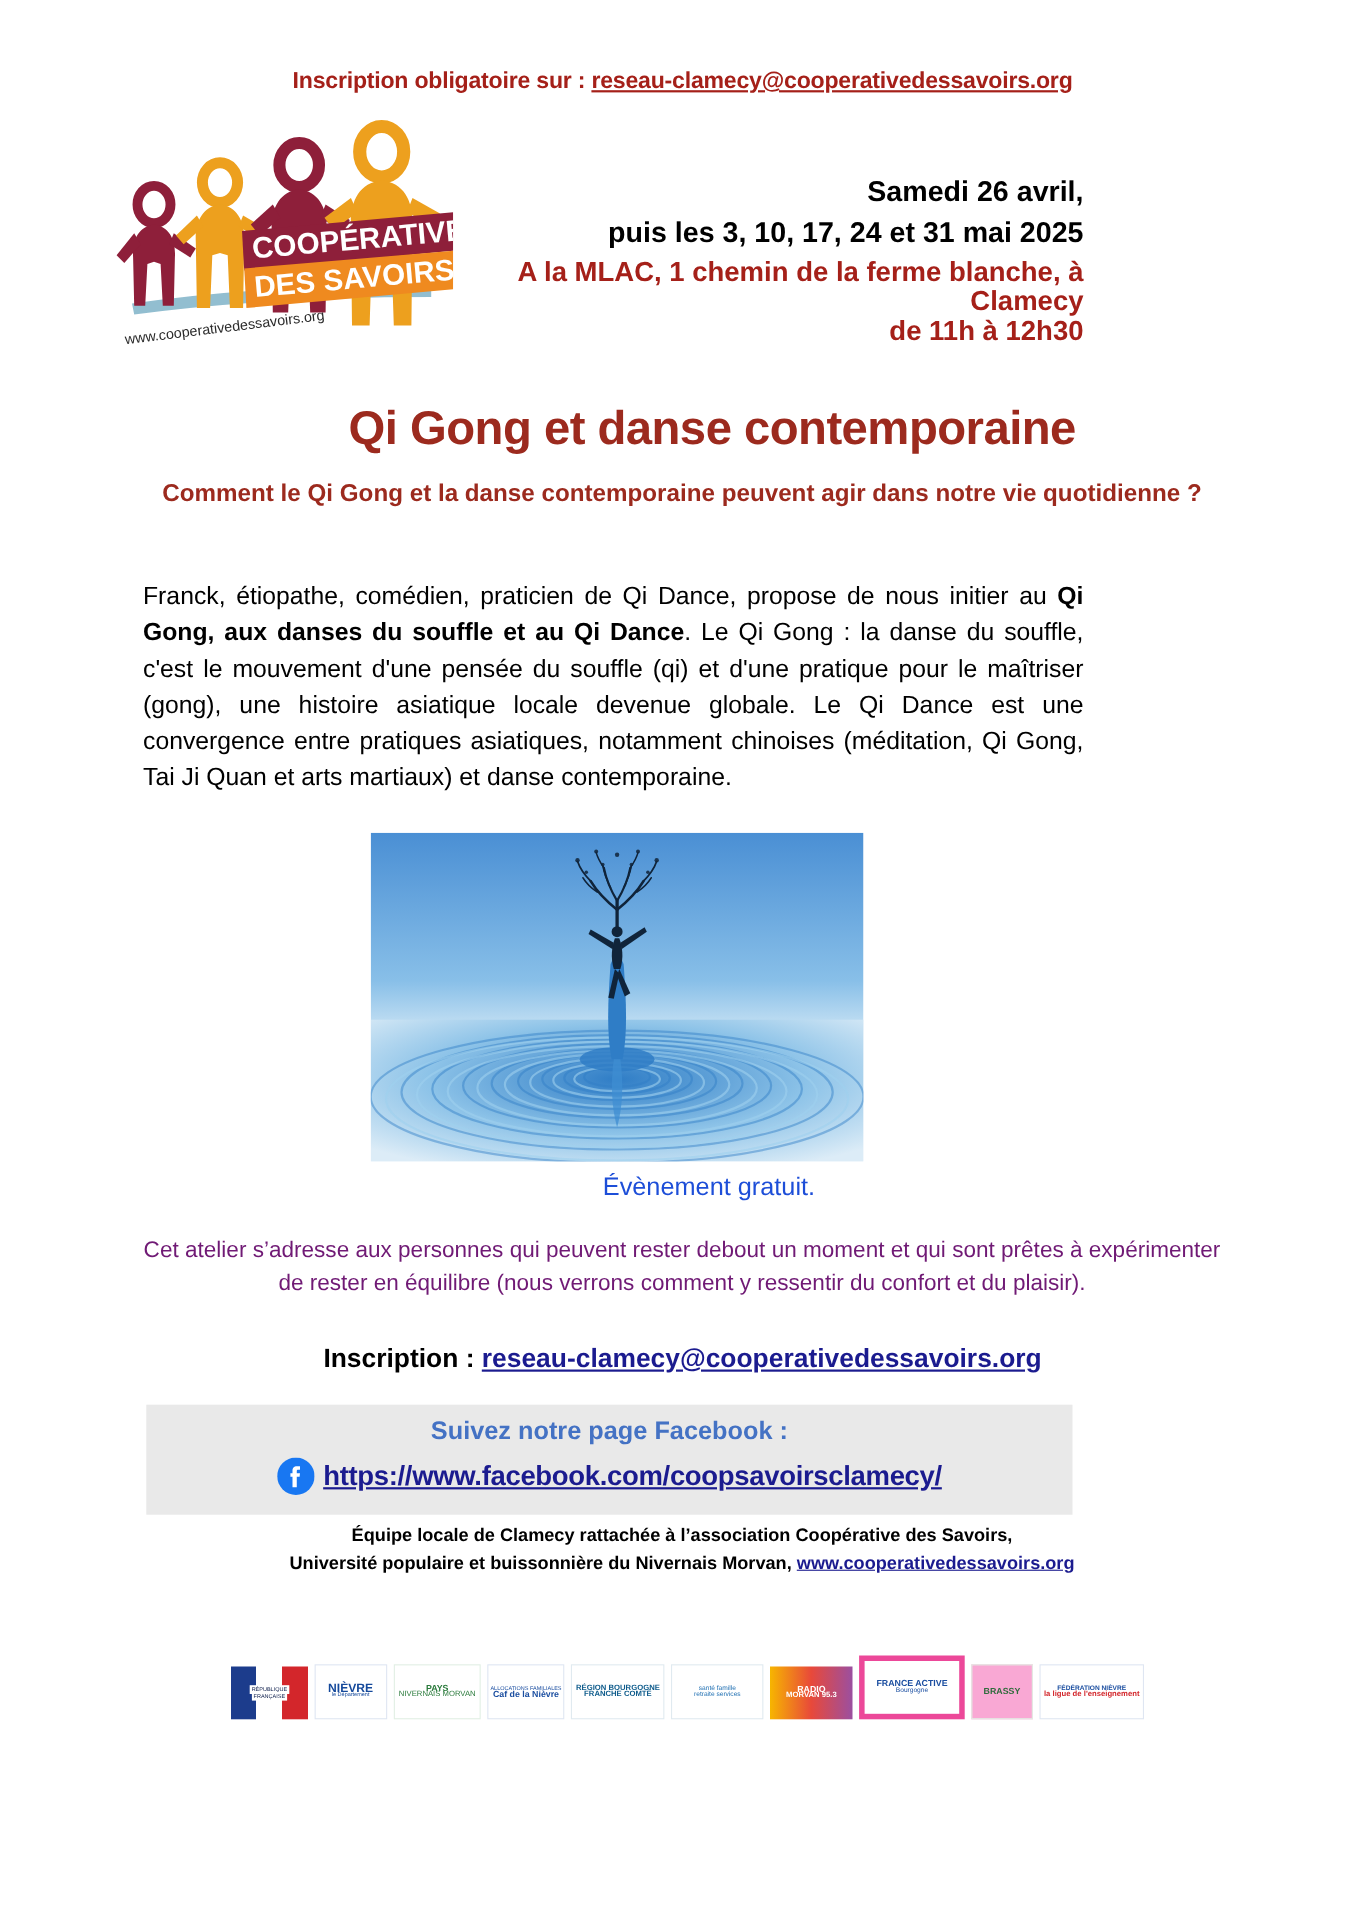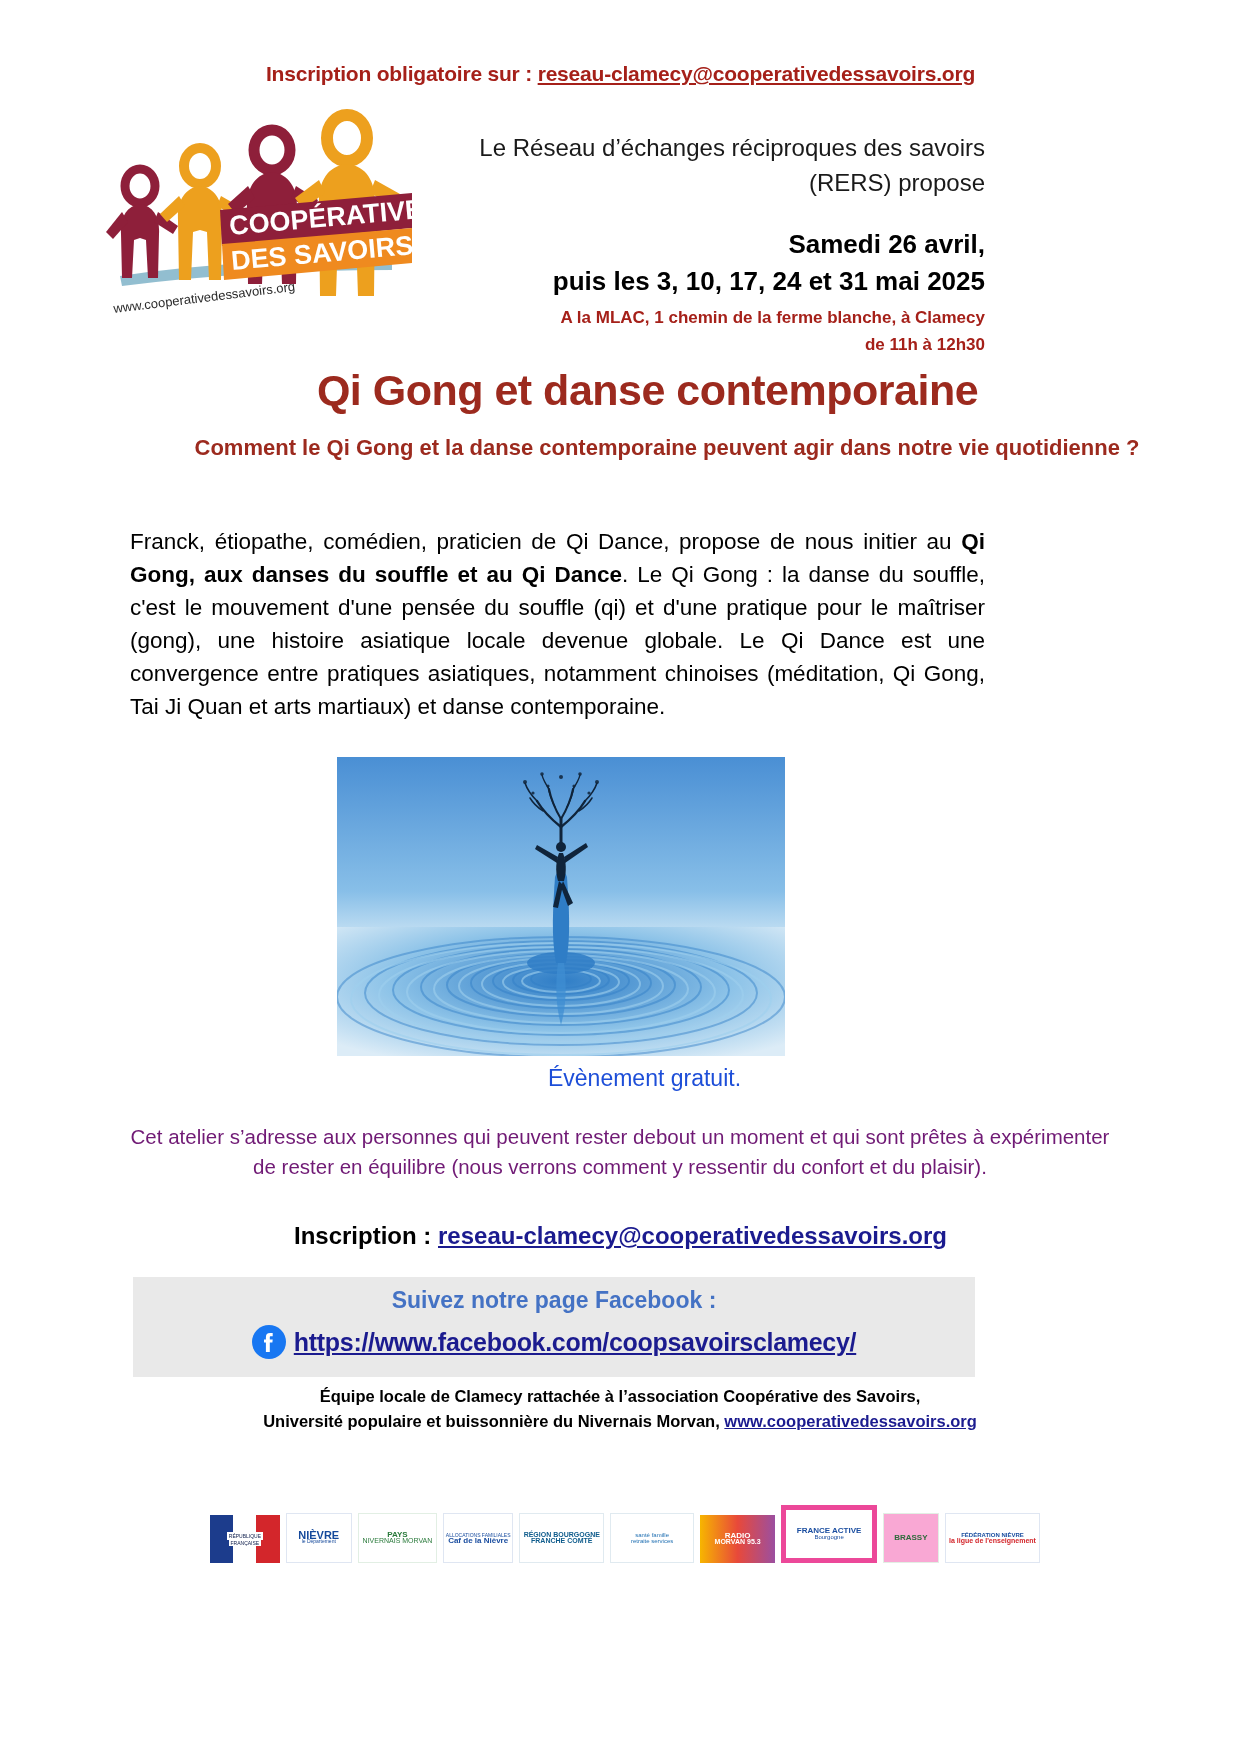--- a/index.html
+++ b/index.html
@@ -20,30 +20,30 @@
   
   .logo{position:absolute;left:92px;top:108px;width:320px;height:212px;}
   .logo svg{display:block;width:320px;height:212px;}
 
   
   .hdr-right{
     position:absolute;left:400px;top:130px;width:585px;text-align:right;
   }
   .hdr-intro{font-size:24px;line-height:35px;color:#1a1a1a;}
   .hdr-dates{margin-top:26px;font-size:26px;font-weight:bold;line-height:37px;color:#000;}
-  .hdr-place{margin-top:4px;font-size:17px;font-weight:bold;color:#a52019;line-height:27px;}
+  .hdr-place{margin-top:4px;font-size:25px;font-weight:bold;color:#a52019;line-height:27px;}
 
   
   .title{
     position:absolute;left:0;top:366px;width:1241px;text-align:center;
     font-size:43px;font-weight:bold;color:#9c2a1e;letter-spacing:-0.5px;margin-left:27px;
   }
   .subtitle{
     position:absolute;left:140px;top:432px;width:960px;text-align:center;
-    font-size:22px;font-weight:bold;color:#9c2a1e;line-height:31px;margin-left:47px;
+    font-size:22px;font-weight:bold;color:#9c2a1e;line-height:31px;
   }
 
   
   .body-par{
     position:absolute;left:130px;top:525px;width:855px;
     font-size:22.5px;line-height:33px;text-align:justify;color:#000;
   }
   .body-par b{font-weight:bold;}
 
   
@@ -147,24 +147,20 @@
       <text x="138" y="127" font-family="'Liberation Sans',sans-serif" font-size="27" font-weight="bold" fill="#ffffff" transform="rotate(-5 138 127)">COOPÉRATIVE</text>
 
       <path d="M130 136 L320 120 L320 155 L132 172 Z" fill="#ef8a1f"></path>
       <text x="140" y="162" font-family="'Liberation Sans',sans-serif" font-size="27" font-weight="bold" fill="#ffffff" transform="rotate(-5 140 162)">DES SAVOIRS</text>
 
       <text x="22" y="205" font-family="'Liberation Sans',sans-serif" font-size="13" fill="#2b2b2b" transform="rotate(-7 22 205)">www.cooperativedessavoirs.org</text>
     </svg>
   </div>
 
   <div class="hdr-right">
-    <div class="hdr-intro">
-      <div>Le Réseau d’échanges réciproques des savoirs</div>
-      <div>(RERS) propose</div>
-    </div>
     <div class="hdr-dates">
       <div>Samedi 26 avril,</div>
       <div>puis les 3, 10, 17, 24 et 31 mai 2025</div>
     </div>
     <div class="hdr-place">
       <div>A la MLAC, 1 chemin de la ferme blanche, à Clamecy</div>
       <div>de 11h à 12h30</div>
     </div>
   </div>
 

